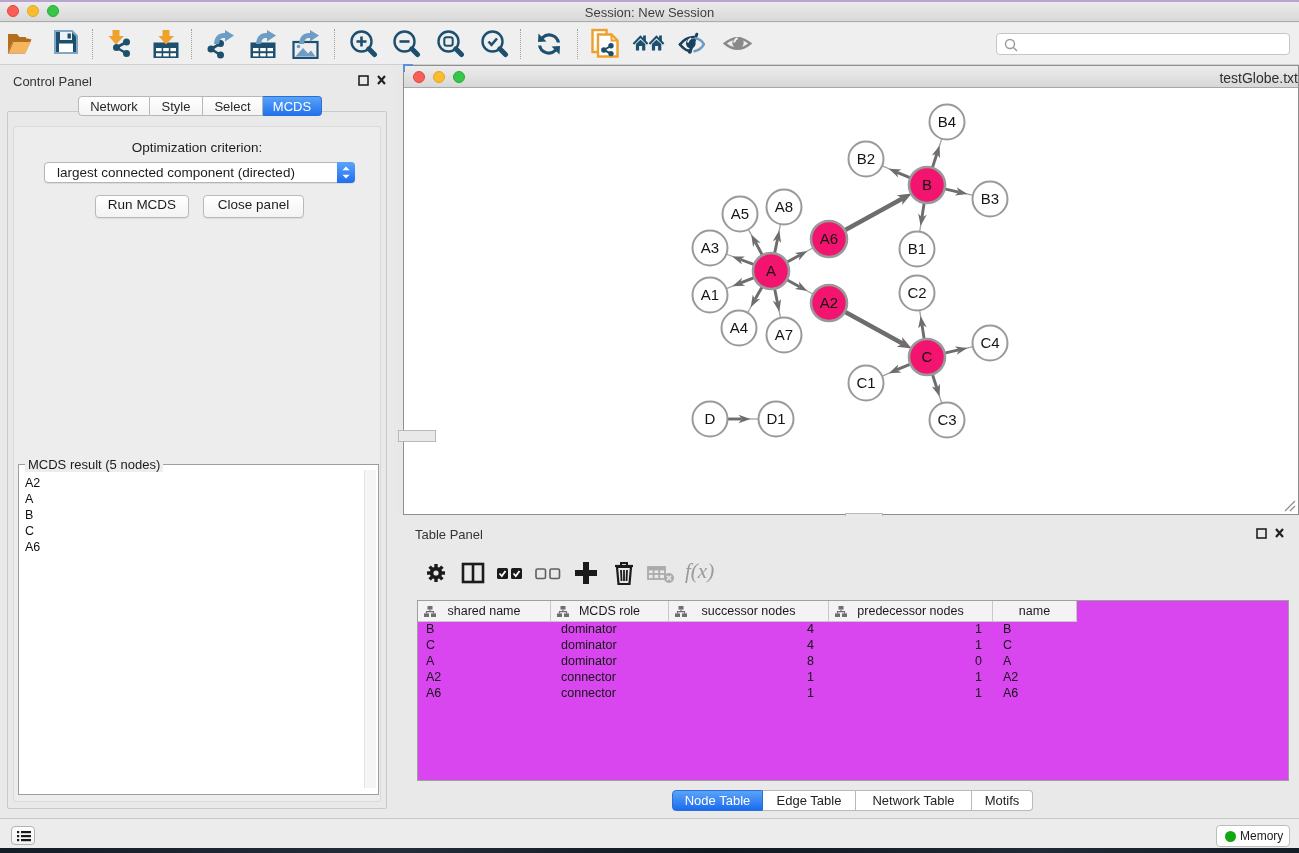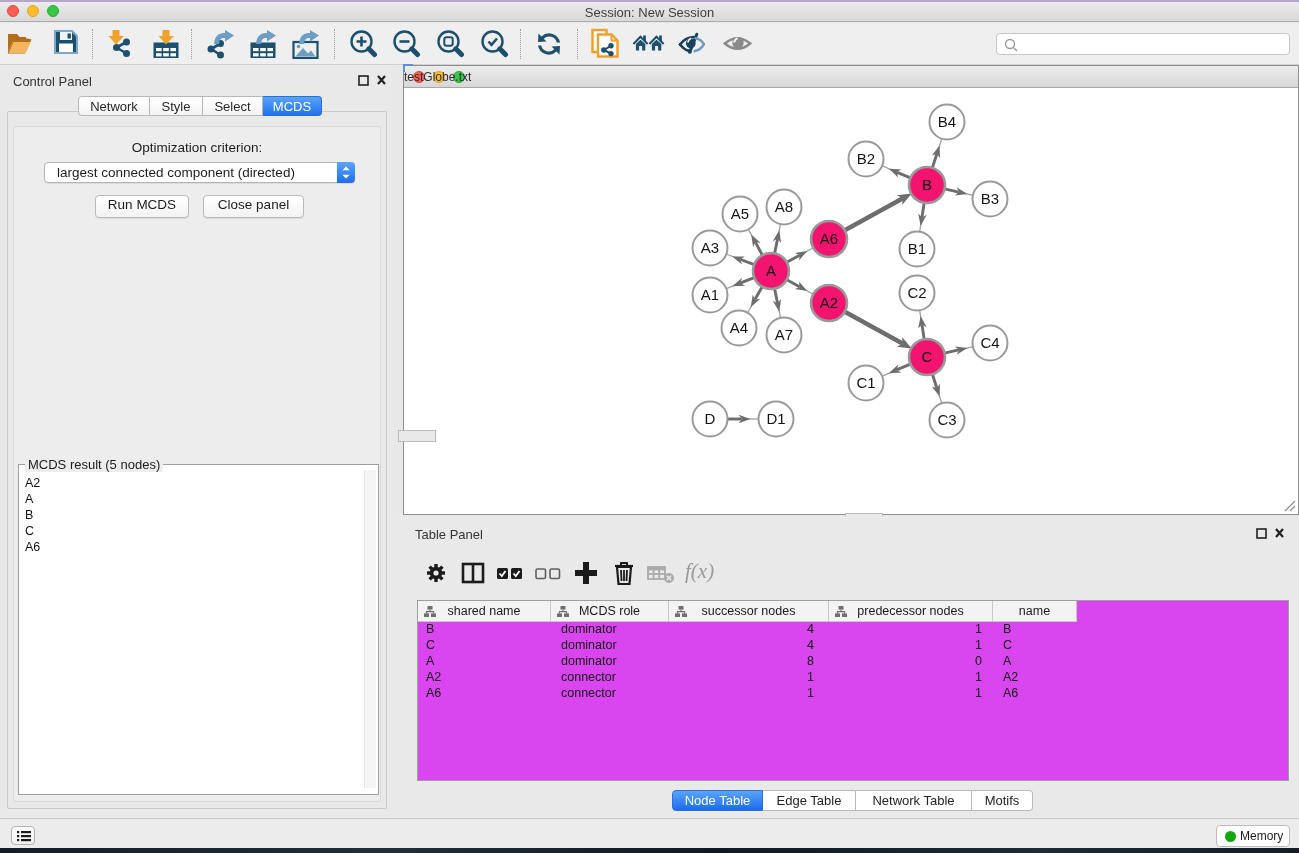--- a/index.html
+++ b/index.html
@@ -33,21 +33,21 @@
 #combo { position:absolute; left:36px; top:50px; width:311px; height:21px; background:#fff; border:1px solid #b5b5b5; border-radius:4px; font-size:13.5px; color:#1c1c1c; line-height:19px; padding-left:12px; box-shadow:0 1px 1px rgba(0,0,0,.08); }
 #combo .step { position:absolute; right:-1px; top:-1px; width:18px; height:21px; border-radius:0 4px 4px 0; background:linear-gradient(#5ba5f8,#1e6ef0); }
 .btn { position:absolute; height:23px; background:linear-gradient(#ffffff,#f3f3f3); border:1px solid #b9b9b9; border-radius:4px; font-size:13.5px; color:#1c1c1c; text-align:center; line-height:17px; box-shadow:0 1px 1px rgba(0,0,0,.07); }
 #mcdsgroup { position:absolute; left:10px; top:352px; width:361px; height:331px; background:#fff; border:1px solid #9d9d9d; }
 #mcdslabel { position:absolute; left:6px; top:-8px; background:#ededed; padding:0 3px; font-size:13px; color:#1c1c1c; }
 #mcdslist { position:absolute; left:1px; top:1px; right:10px; bottom:1px; font-size:12.5px; color:#111; padding:10px 0 0 5px; line-height:15.9px; }
 #mcdssb { position:absolute; right:2px; top:5px; width:12px; bottom:6px; background:#f5f5f5; border-left:1px solid #e3e3e3; }
 
 #netwin { left:403px; top:63px; width:896px; height:450px; border:1px solid #8f8f8f; background:#fff; }
 #nettitle { position:absolute; left:0; top:0; width:100%; height:22px; background:linear-gradient(#ededed,#d7d7d7); border-bottom:1px solid #a8a8a8; }
-#nettitle .title { position:absolute; left:0; right:0; top:4px; text-align:left; font-size:12px; color:#2f2f2f; }
+#nettitle .title { position:absolute; left:0; right:0; top:4px; text-align:right; font-size:14px; color:#2f2f2f; }
 
 #tpanel { left:394px; top:514px; width:905px; height:304px; background:#e9e9e9; }
 #tpanel .ptitle { position:absolute; left:21px; top:11px; font-size:13px; color:#343434; }
 #ttoolbar { position:absolute; left:23px; top:40px; height:36px; }
 #tbl { position:absolute; left:23px; top:84px; width:872px; height:181px; background:#d946ef; border:1px solid #9f9f9f; font-size:12.5px; }
 #tblhead { position:absolute; left:0; top:0; width:659px; height:21px; background:#f3f3f3; border-bottom:1px solid #c8c8c8; }
 .th { position:absolute; top:0; height:21px; border-right:1px solid #c8c8c8; text-align:center; font-size:12.5px; color:#1a1a1a; line-height:21px; }
 .trow { position:absolute; left:0; width:100%; height:16px; line-height:16px; color:#141414; }
 .tc { position:absolute; top:0; white-space:nowrap; }
 .num { text-align:right; }

